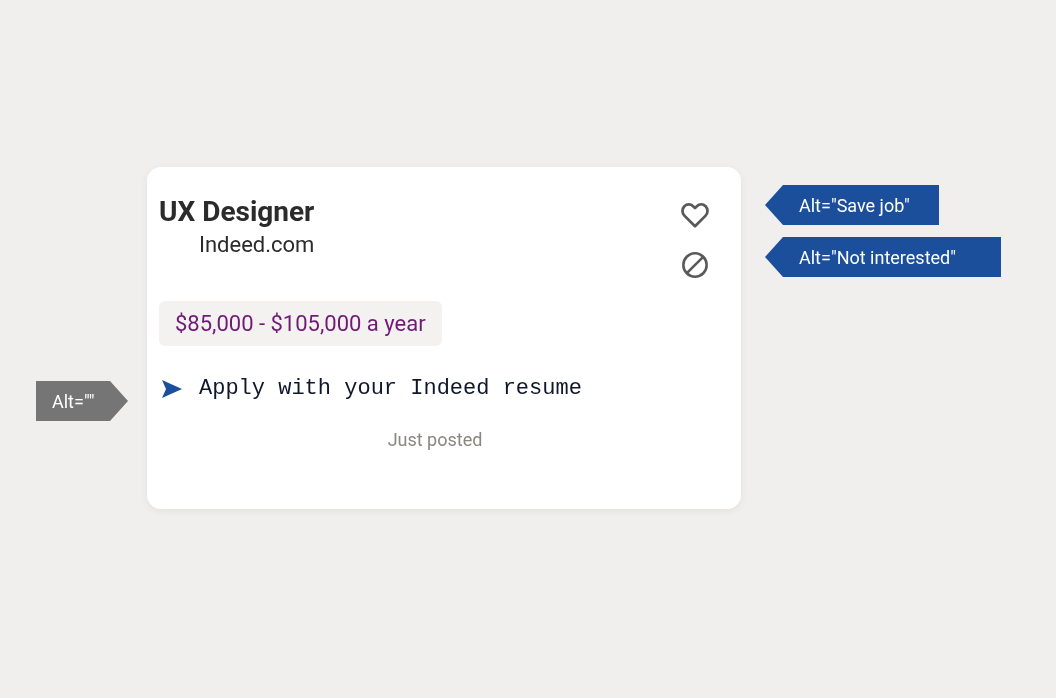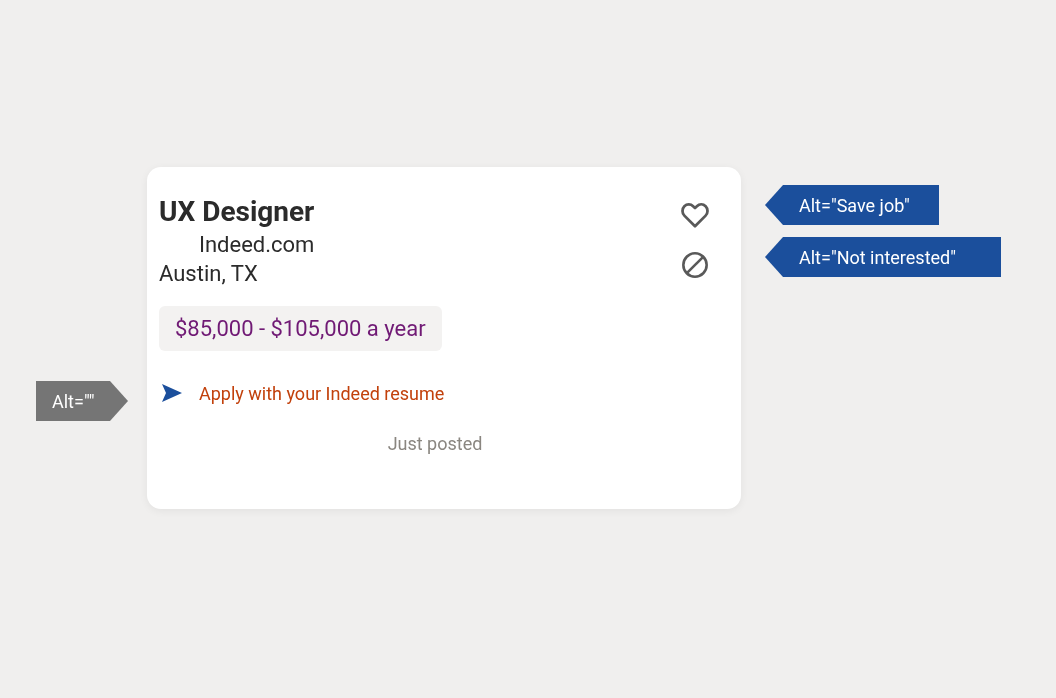--- a/index.html
+++ b/index.html
@@ -76,22 +76,23 @@
       padding: 10px 16px;
       border-radius: 6px;
     }
     .apply-row {
       display: flex;
       align-items: center;
       gap: 14px;
       margin-top: 30px;
     }
     .apply-text {
-      font-size: 18px;
-      color: #c2410c;
+      font-size: 22px;
+      color: #0f172a;
+      font-family: Liberation Mono, monospace;
     }
     .posted {
       margin-top: 28px;
       font-size: 18px;
       color: #8a8680;
       text-align: center;
     }
 
     
     .callout {
@@ -148,21 +149,20 @@
 </head>
 <body>
 
 <div class="canvas">
 
   <div class="card">
     <div class="card-header">
       <div>
         <div class="title">UX Designer</div>
         <div class="company">Indeed.com</div>
-        <div class="location">Austin, TX</div>
       </div>
       <div class="icon-col">
         <div class="icon-btn">
           <svg width="30" height="28" viewBox="0 0 24 22" fill="none">
             <path d="M12 20 L3.5 11.5 C1.5 9.5 1.5 6 3.5 4 C5.5 2 8.5 2 10.5 4 L12 5.5 L13.5 4 C15.5 2 18.5 2 20.5 4 C22.5 6 22.5 9.5 20.5 11.5 Z" stroke="#595959" stroke-width="2.2" fill="none" stroke-linejoin="round"></path>
           </svg>
         </div>
         <div class="icon-btn">
           <svg width="28" height="28" viewBox="0 0 24 24" fill="none">
             <circle cx="12" cy="12" r="10" stroke="#595959" stroke-width="2.2" fill="none"></circle>

